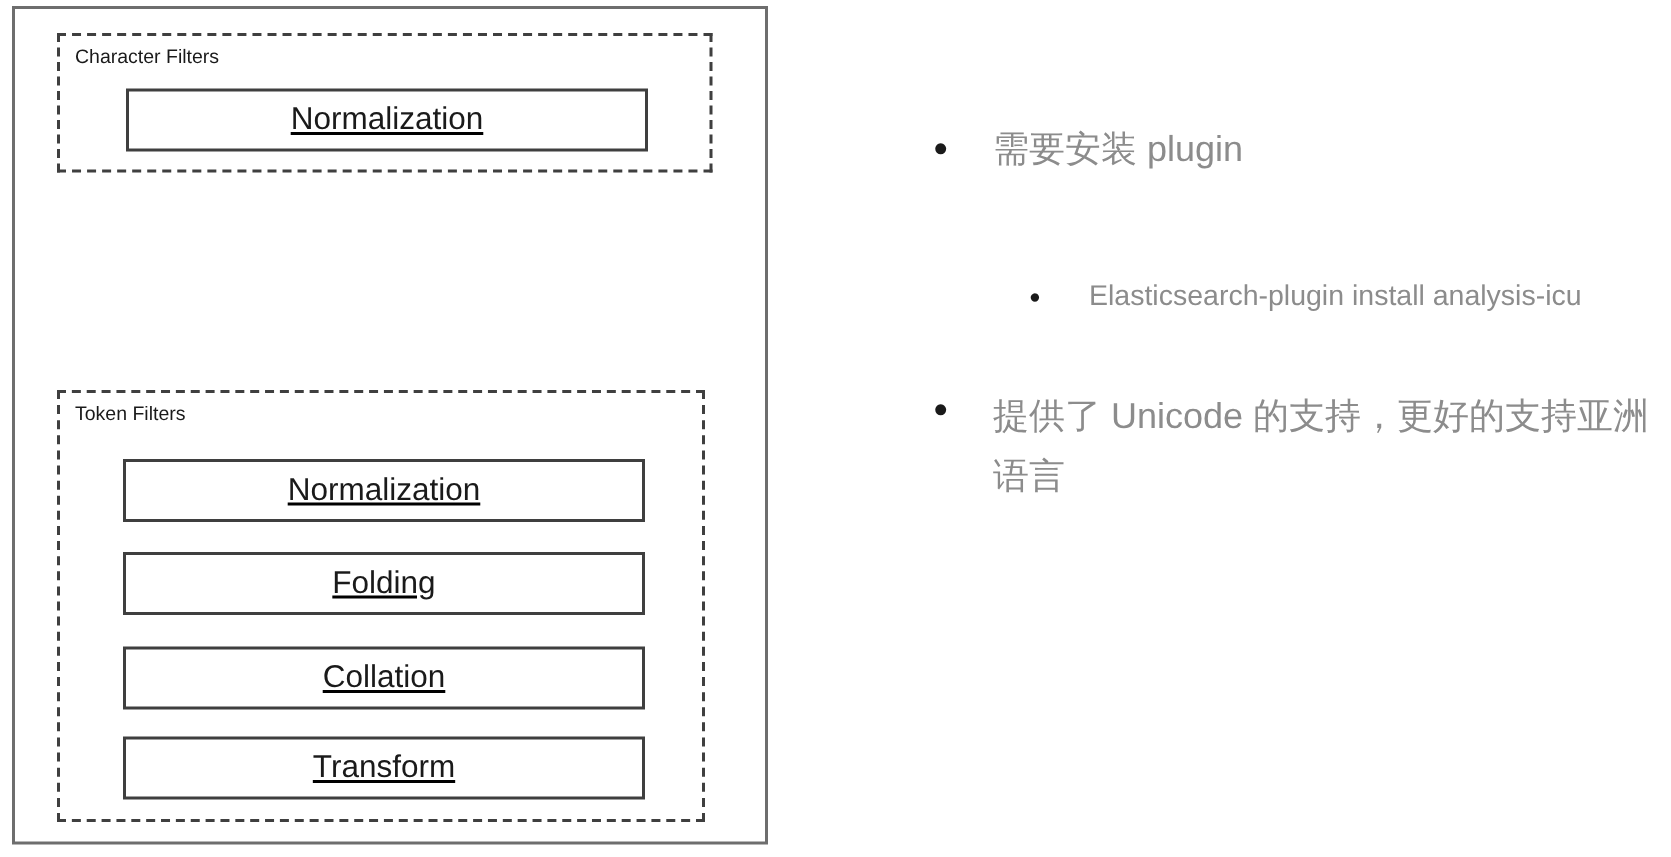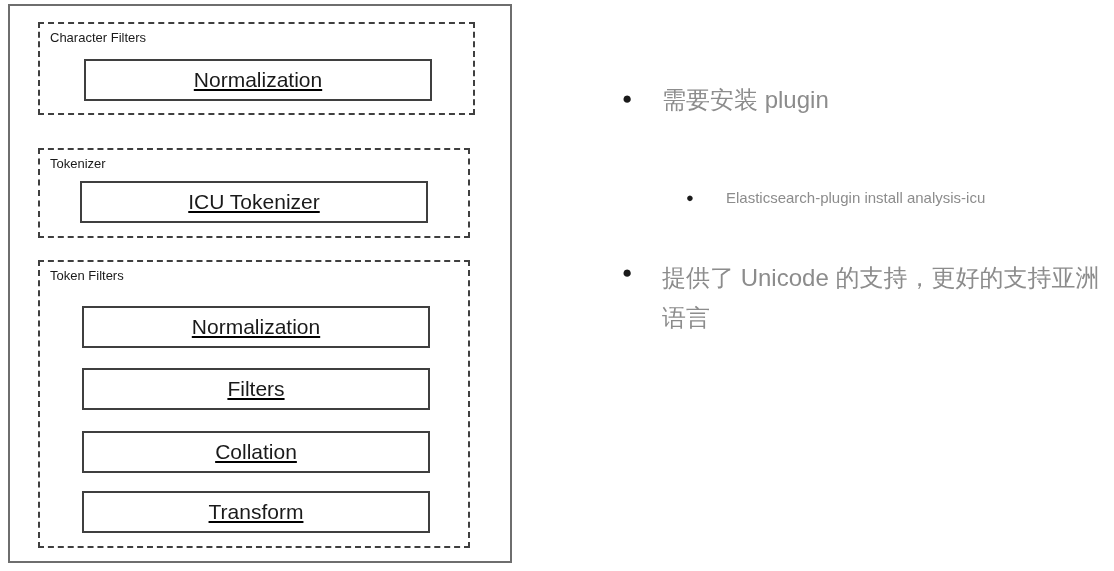--- a/index.html
+++ b/index.html
@@ -103,53 +103,47 @@
   .note-text {
     color: #8c8c8c;
   }
 
   #note-0 { left: 22px; top: 84px; }
   #note-0 .note-bullet { font-size: 17px; margin-top: 6px; width: 40px; }
   #note-0 .note-text { font-size: 24px; line-height: 32px; }
 
   #note-1 { left: 86px; top: 187px; }
   #note-1 .note-bullet { font-size: 13px; margin-top: 4px; width: 40px; }
-  #note-1 .note-text { font-size: 15px; line-height: 22px; }
+  #note-1 .note-text { font-size: 19px; line-height: 22px; }
 
   #note-2 { left: 22px; top: 258px; width: 490px; }
   #note-2 .note-bullet { font-size: 17px; margin-top: 6px; width: 40px; }
   #note-2 .note-text { font-size: 24px; line-height: 40px; display: block; }
 </style>
 </head>
 <body>
 
 <div id="diagram-panel">
 
   <div class="group-box" id="group-character-filters">
     <div class="group-label">Character Filters</div>
     <div class="item-box">
       <span class="item-label">Normalization</span>
     </div>
   </div>
 
-  <div class="group-box" id="group-tokenizer">
-    <div class="group-label">Tokenizer</div>
-    <div class="item-box">
-      <span class="item-label">ICU Tokenizer</span>
-    </div>
-  </div>
 
   <div class="group-box" id="group-token-filters">
     <div class="group-label">Token Filters</div>
 
     <div class="item-box idx0">
       <span class="item-label">Normalization</span>
     </div>
     <div class="item-box idx1">
-      <span class="item-label">Filters</span>
+      <span class="item-label">Folding</span>
     </div>
     <div class="item-box idx2">
       <span class="item-label">Collation</span>
     </div>
     <div class="item-box idx3">
       <span class="item-label">Transform</span>
     </div>
   </div>
 
 </div>

